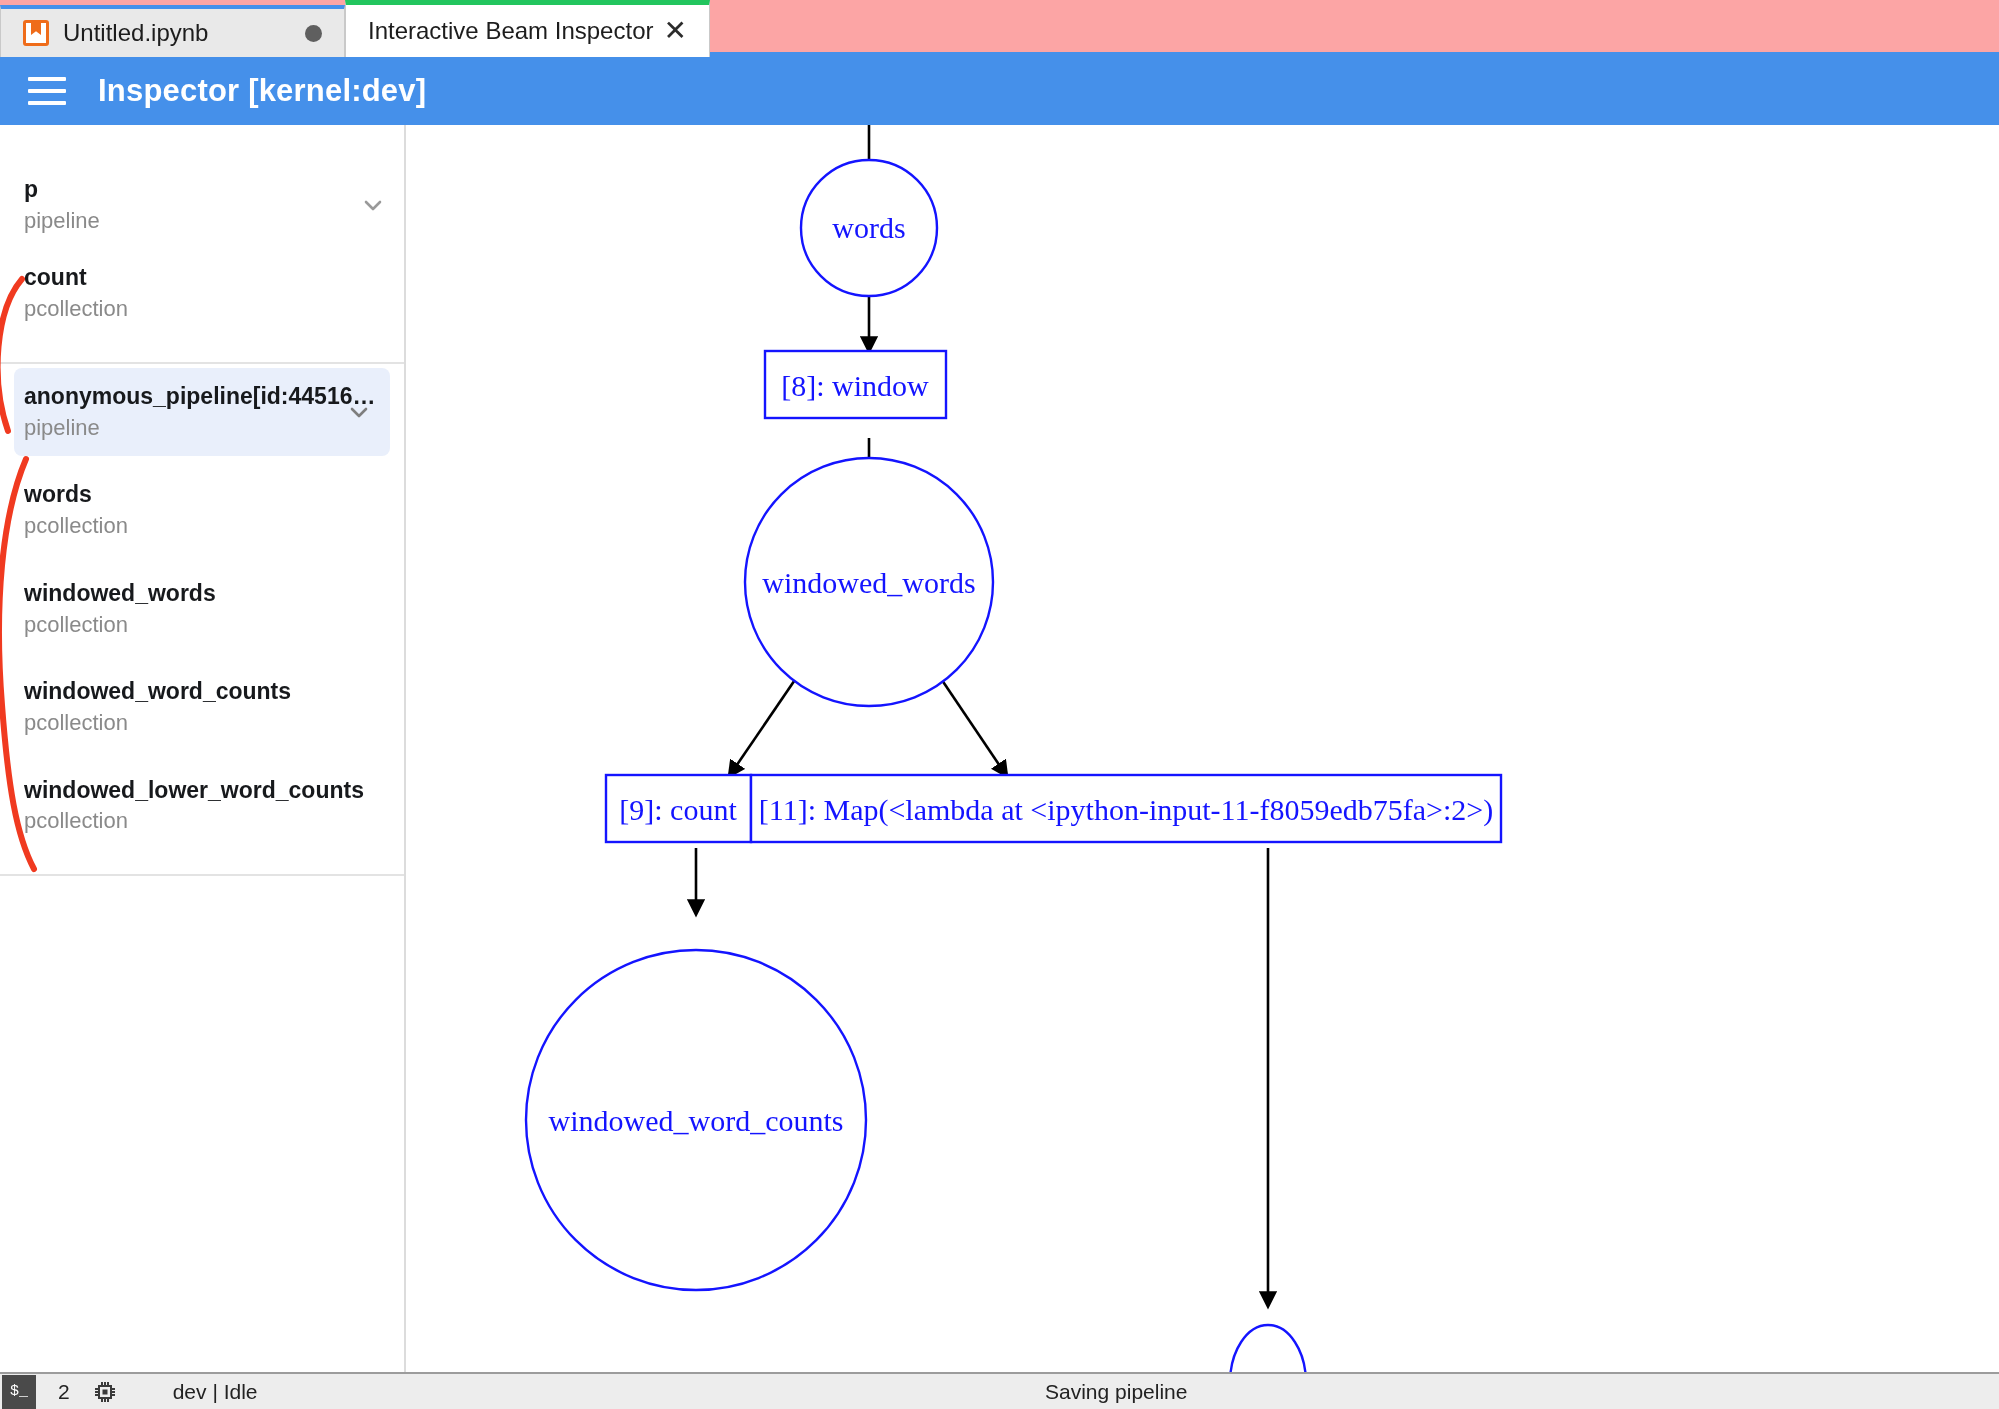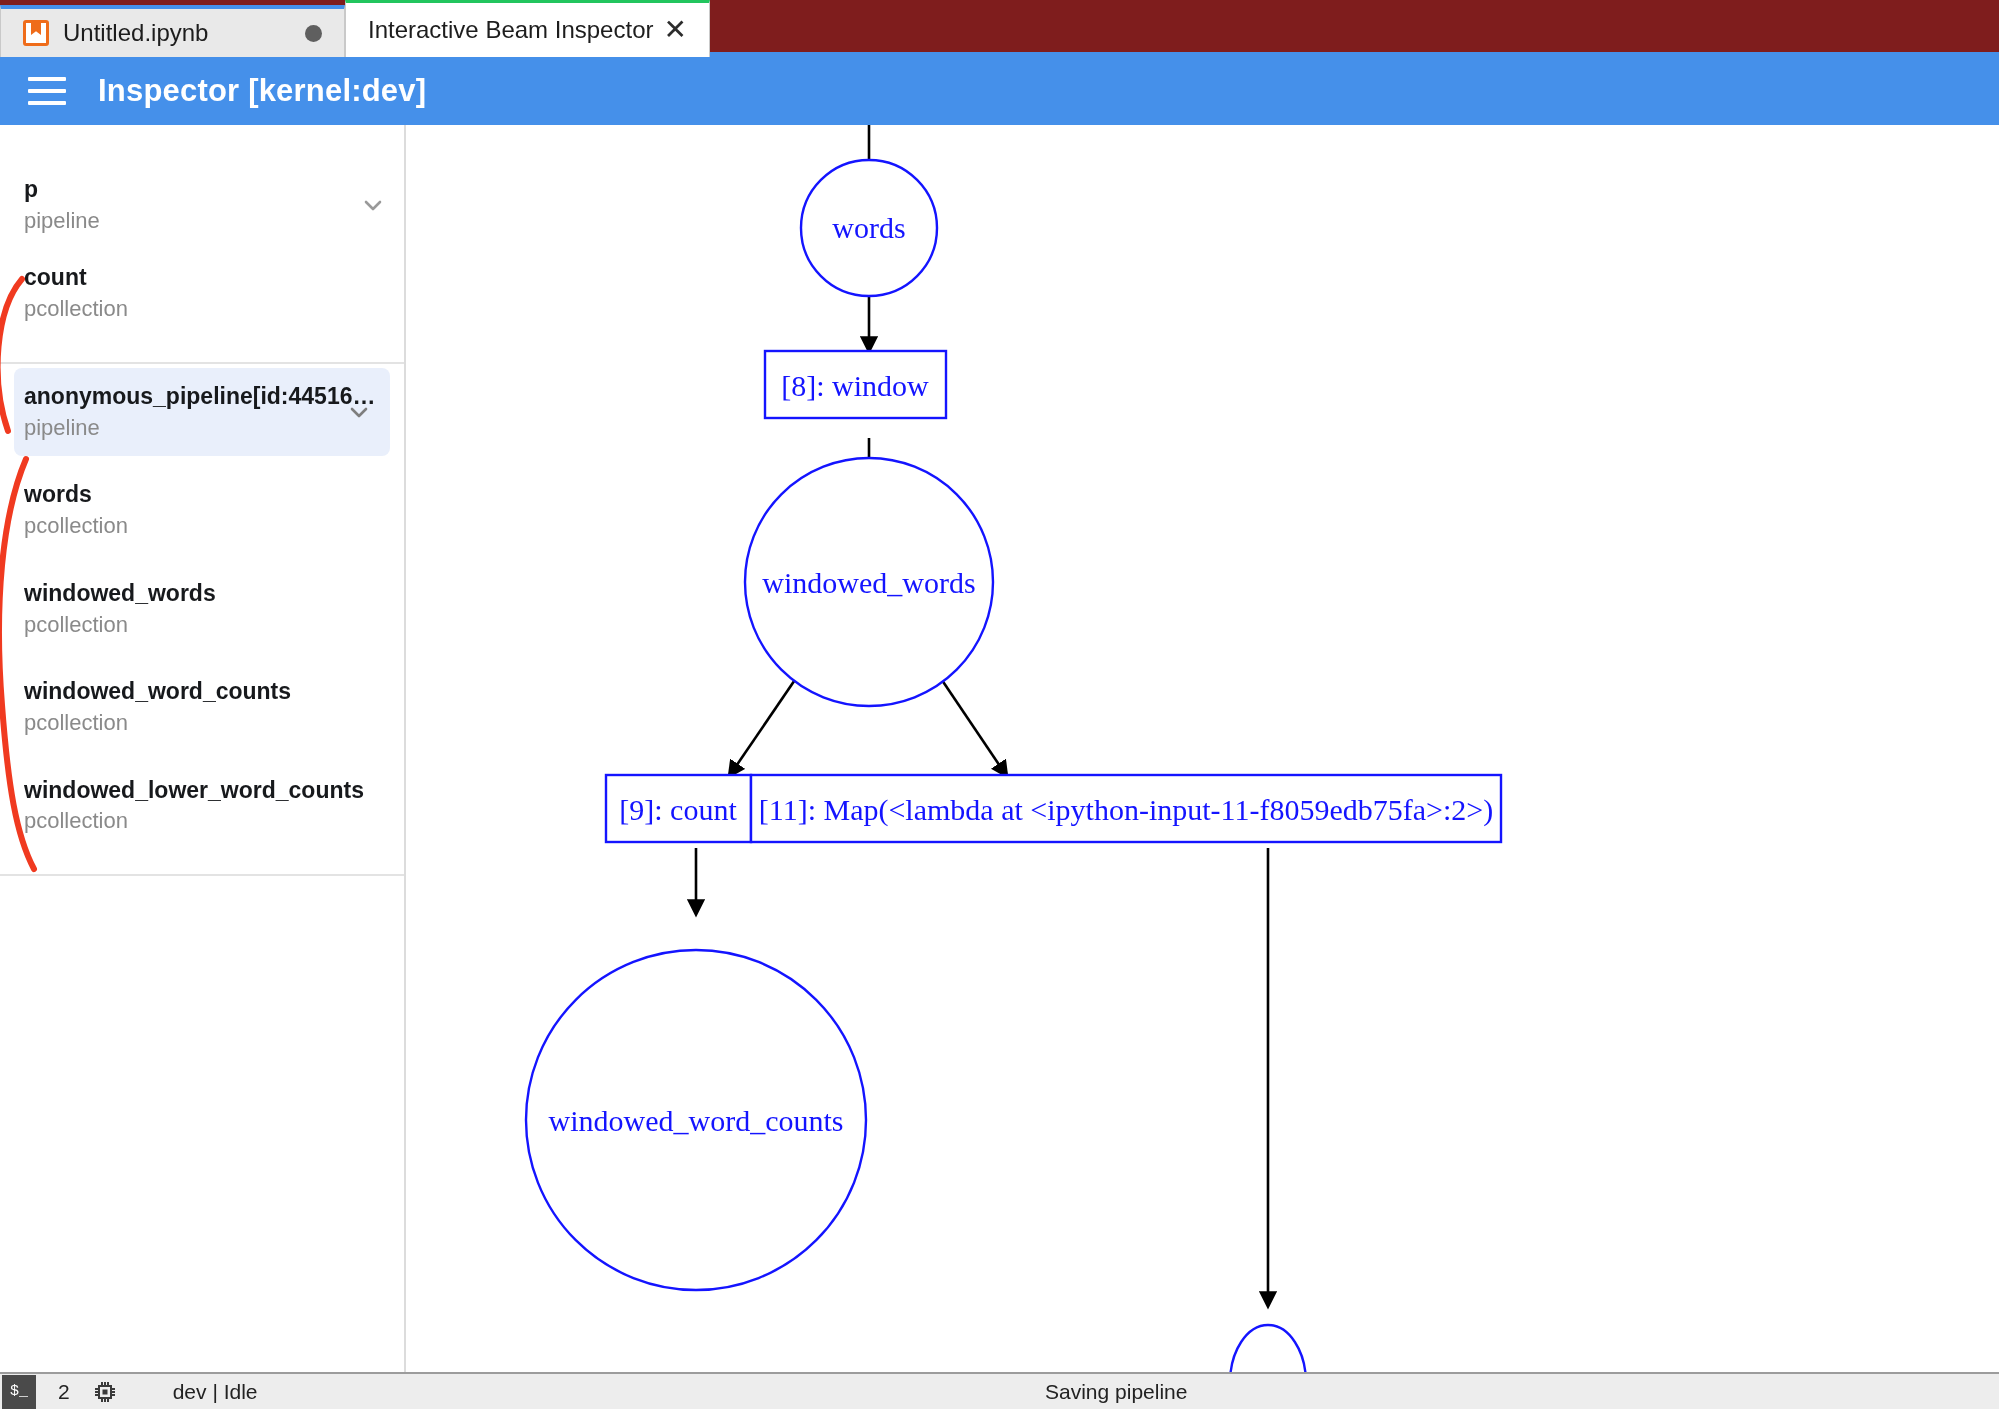--- a/index.html
+++ b/index.html
@@ -9,21 +9,21 @@
     overflow: hidden;
     background: #ffffff;
     font-family: "Liberation Sans", sans-serif;
   }
 
   
   #tab-bar {
     position: absolute;
     left: 0; top: 0;
     width: 1999px; height: 57px;
-    background: #7f1d1d;
+    background: #fca5a5;
     border-bottom: 5px solid #4590ea;
     display: flex;
     align-items: flex-end;
   }
   .tab {
     height: 52px;
     display: flex;
     align-items: center;
     gap: 14px;
     padding: 0 22px;
@@ -35,21 +35,21 @@
     top: 5px;
   }
   .tab.inactive {
     background: #e9e9e9;
     min-width: 345px;
     justify-content: space-between;
     border-top: 4px solid #4590ea;
   }
   .tab.active {
     background: #ffffff;
-    border-top: 3px solid #22c55e;
+    border-top: 5px solid #22c55e;
     height: 57px;
     top: 5px;
     gap: 10px;
   }
   .nb-icon {
     width: 26px; height: 26px;
     border: 3px solid #ef6c1a;
     border-radius: 3px;
     position: relative;
     flex: 0 0 auto;

